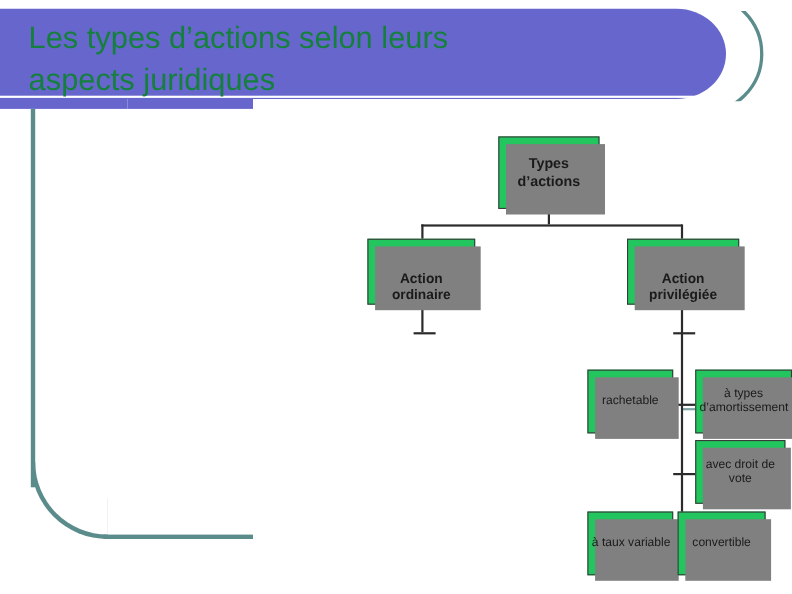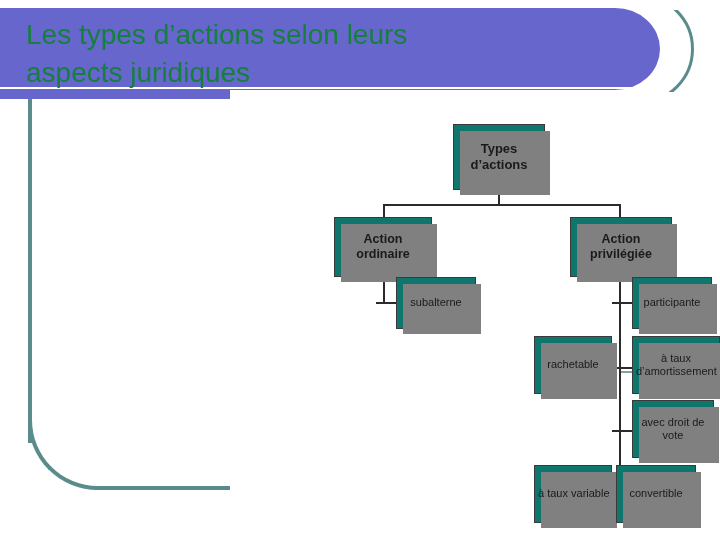--- a/index.html
+++ b/index.html
@@ -126,21 +126,21 @@
   #chart {
     position: absolute;
     left: 288px;
     top: 124px;
     width: 412px;
     height: 400px;
   }
   .node {
     position: absolute;
     box-sizing: border-box;
-    background: #0f766e;
+    background: #22c55e;
     border: 1.5px solid #3a3a3a;
     display: flex;
     align-items: center;
     justify-content: center;
     text-align: center;
     color: #1a1a1a;
     z-index: 3;
   }
   .node .lbl {
     white-space: pre-line;
@@ -151,21 +151,21 @@
     content: "";
     position: absolute;
     left: 6px;
     top: 6px;
     width: 100%;
     height: 100%;
     background: #808080;
     z-index: -1;
   }
   .node.lvl1 { font-size: 13px; font-weight: bold; }
-  .node.lvl2 { font-size: 12.5px; font-weight: bold; }
+  .node.lvl2 { font-size: 12.5px; font-weight: bold; align-items: flex-end; }
   .node.lvl3 { font-size: 11px; font-weight: normal; }
 
   .node.lvl3 .lbl {
     overflow: hidden;
   }
 
   .connector {
     position: absolute;
     background: #2b2b2b;
     z-index: 1;
@@ -211,37 +211,31 @@
     </div>
 
     <div class="node lvl2 shadow" style="left:282px; top:93px; width:102px; height:60px;">
       <span class="lbl">Action
 privilégiée</span>
     </div>
 
     <div class="connector v" style="left:95px; top:153px; height:25px;"></div>
     <div class="connector h" style="left:88px; top:178px; width:20px;"></div>
 
-    <div class="node lvl3 shadow" style="left:108px; top:153px; width:80px; height:52px;">
-      <span class="lbl">subalterne</span>
-    </div>
 
     <div class="connector v" style="left:331px; top:153px; height:235px;"></div>
 
     <div class="connector h" style="left:324px; top:178px; width:20px;"></div>
-    <div class="node lvl3 shadow" style="left:344px; top:153px; width:80px; height:52px;">
-      <span class="lbl">participante</span>
-    </div>
 
     <div class="connector h" style="left:324px; top:243px; width:20px;"></div>
     <div class="node lvl3 shadow" style="left:246px; top:212px; width:78px; height:58px;">
       <span class="lbl">rachetable</span>
     </div>
     <div class="node lvl3 shadow" style="left:344px; top:212px; width:88px; height:58px;">
-      <span class="lbl">à taux
+      <span class="lbl">à types
 d’amortissement</span>
     </div>
 
     <div class="connector h" style="left:324px; top:306px; width:20px;"></div>
     <div class="node lvl3 shadow" style="left:344px; top:276px; width:82px; height:58px;">
       <span class="lbl">avec droit de
 vote</span>
     </div>
 
     <div class="connector h" style="left:324px; top:371px; width:20px;"></div>

